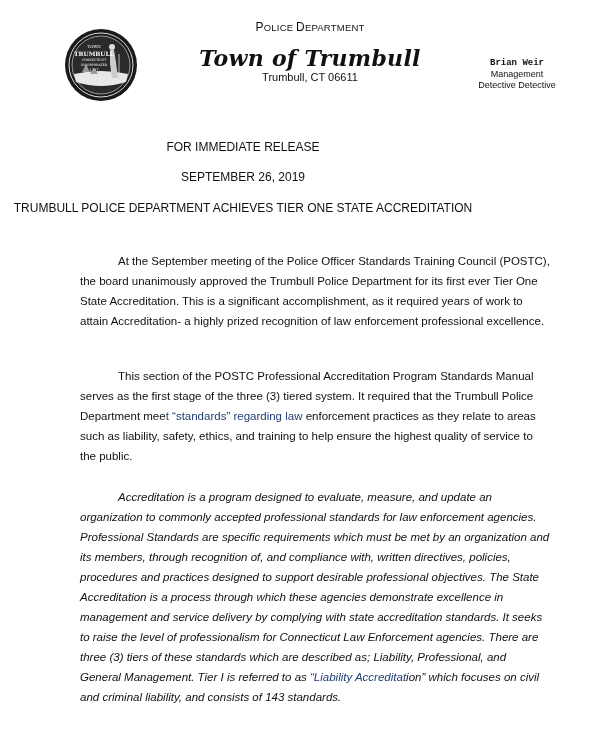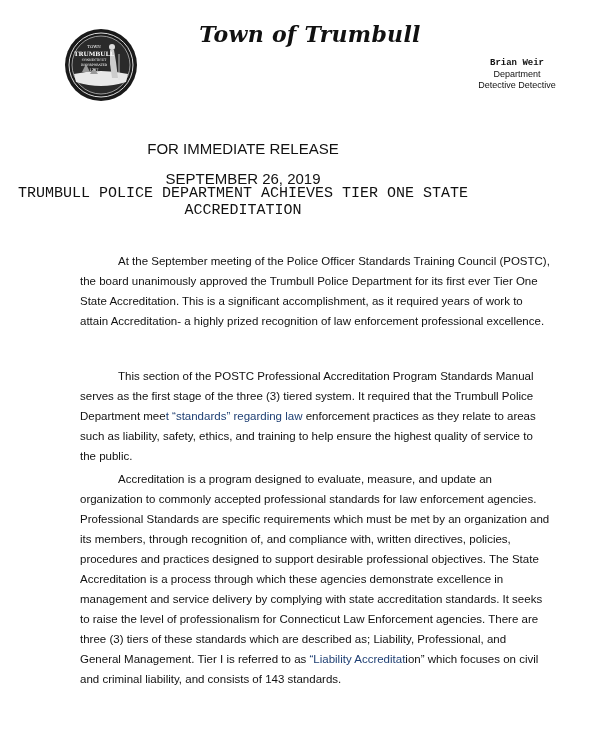--- a/index.html
+++ b/index.html
@@ -35,21 +35,21 @@
       line-height: 14px;
     }
     .dept .sc-big { font-size: 12px; }
     .dept .sc-small { font-size: 9.5px; }
     .town {
       font-family: "DejaVu Serif", serif;
       font-weight: bold;
       font-size: 22px;
       line-height: 26px;
       letter-spacing: 0.3px;
-      margin-top: 1px;
+      margin-top: 10px;
       font-style: italic;
     }
     .addr {
       font-size: 11px;
       line-height: 13px;
     }
     .officer {
       position: absolute;
       left: 462px;
       top: 58px;
@@ -57,21 +57,21 @@
       text-align: center;
       font-size: 9px;
       line-height: 11px;
     }
     .officer .name { font-weight: bold; font-family: Liberation Mono, monospace; }
     .center-line {
       position: absolute;
       left: 0;
       width: 486px;
       text-align: center;
-      font-size: 15px;
+      font-size: 12px;
     }
     .body-text {
       position: absolute;
       left: 80px;
       width: 470px;
       font-size: 11.5px;
       line-height: 20px;
     }
     .para {
       margin: 0;
@@ -95,36 +95,40 @@
     <path d="M26 46 L30 40 L34 46 Z" fill="#999999"></path>
     <text x="30" y="20" font-size="4" fill="#ffffff" text-anchor="middle" font-family="DejaVu Serif, serif">TOWN</text>
     <text x="30" y="28" font-size="6" font-weight="bold" fill="#ffffff" text-anchor="middle" font-family="DejaVu Serif, serif">TRUMBULL</text>
     <text x="30" y="33" font-size="3" fill="#ffffff" text-anchor="middle" font-family="DejaVu Serif, serif">CONNECTICUT</text>
     <text x="30" y="38" font-size="3" fill="#ffffff" text-anchor="middle" font-family="DejaVu Serif, serif">INCORPORATED</text>
     <text x="30" y="43" font-size="3.5" fill="#ffffff" text-anchor="middle" font-family="DejaVu Serif, serif">1797</text>
   </svg>
 </div>
 
 <div class="letterhead">
+  <div class="dept">
+    <span class="sc-big">P</span><span class="sc-small">OLICE </span><span class="sc-big">D</span><span class="sc-small">EPARTMENT</span>
+  </div>
   <div class="town">Town of Trumbull</div>
+  <div class="addr">Trumbull, CT 06611</div>
 </div>
 
 <div class="officer">
   <div class="name">Brian Weir</div>
-  <div>Department</div>
+  <div>Management</div>
   <div>Detective Detective</div>
 </div>
 
 <div class="center-line" style="top:140px;">FOR IMMEDIATE RELEASE</div>
 <div class="center-line" style="top:170px;">SEPTEMBER 26, 2019</div>
-<div class="center-line" style="top:185px;font-family:Liberation Mono, monospace;">TRUMBULL POLICE DEPARTMENT ACHIEVES TIER ONE STATE ACCREDITATION</div>
+<div class="center-line" style="top:201px;">TRUMBULL POLICE DEPARTMENT ACHIEVES TIER ONE STATE ACCREDITATION</div>
 
 <div class="body-text" style="top:243px;margin-top:8px;">
   <p class="para">At the September meeting of the Police Officer Standards Training Council (POSTC), the board unanimously approved the Trumbull Police Department for its first ever Tier One State Accreditation.  This is a significant accomplishment, as it required years of work to attain Accreditation- a highly prized recognition of law enforcement professional excellence.</p>
 </div>
 
 <div class="body-text" style="top:366px;">
   <p class="para"><span>This section of the POSTC Professional Accreditation Program Standards Manual serves as the first stage of the three (3) tiered system.  It required that the Trumbull Police Department mee</span><span class="blue">t “standards” regarding law</span><span> enforcement practices as they relate to areas such as liability, safety, ethics, and training to help ensure the highest quality of service to the public.</span></p>
 </div>
 
-<div class="body-text" style="top:469px;">
+<div class="body-text" style="top:487px;font-style:italic;">
   <p class="para"><span>Accreditation is a program designed to evaluate, measure, and update an organization to commonly accepted professional standards for law enforcement agencies.  Professional Standards are specific requirements which must be met by an organization and its members, through recognition of, and compliance with, written directives, policies, procedures and practices designed to support desirable professional objectives.  The State Accreditation is a process through which these agencies demonstrate excellence in management and service delivery by complying with state accreditation standards.  It seeks to raise the level of professionalism for Connecticut Law Enforcement agencies.  There are three (3) tiers of these standards which are described as; Liability, Professional, and General Management.   Tier I is referred to as </span><span class="blue">“Liability Accreditat</span><span>ion” which focuses on civil and criminal liability, and consists of 143 standards.</span></p>
 </div>
 
 </body></html>

